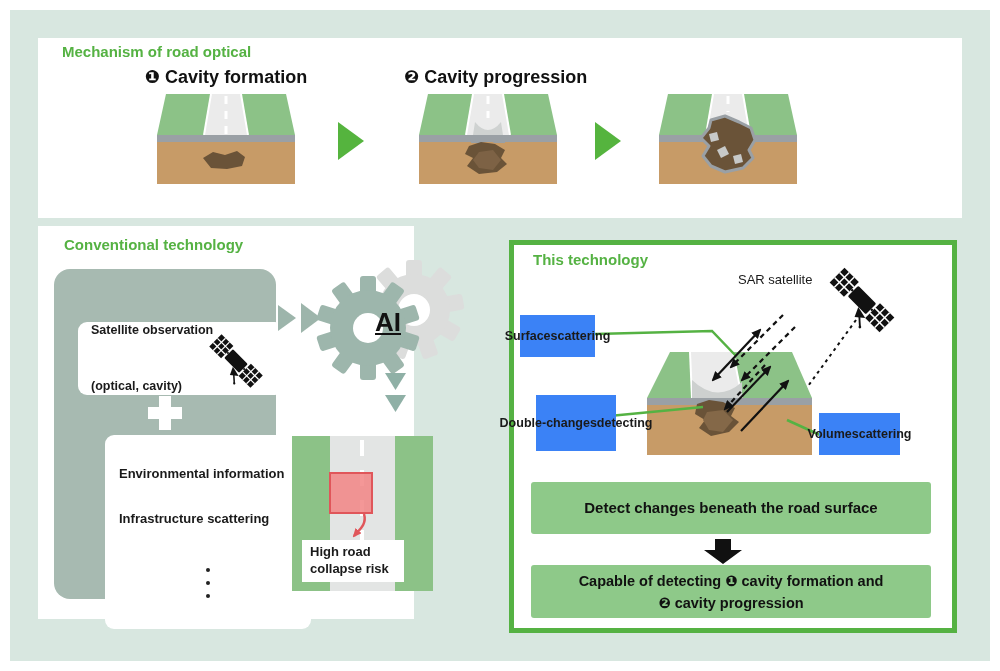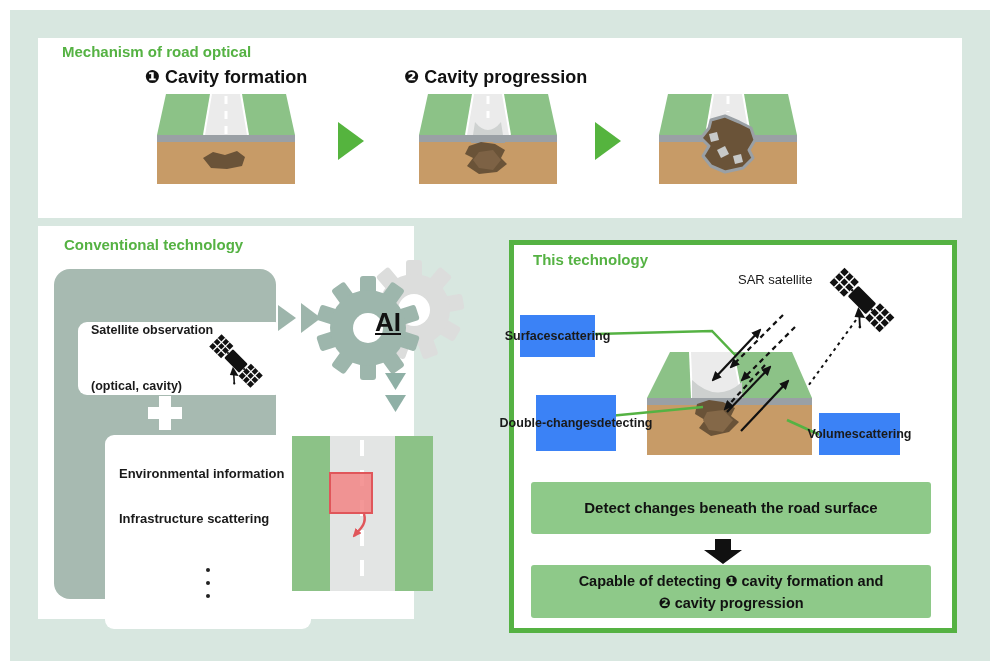--- a/index.html
+++ b/index.html
@@ -200,20 +200,24 @@
     </svg>
 
     <svg class="abs" style="left:254px;top:210px" width="141" height="155">
       <rect x="0" y="0" width="38" height="155" fill="#8cc287"></rect>
       <rect x="38" y="0" width="65" height="155" fill="#e3e5e4"></rect>
       <rect x="103" y="0" width="38" height="155" fill="#8cc287"></rect>
       <line x1="70" y1="4" x2="70" y2="151" stroke="#fff" stroke-width="4" stroke-dasharray="16 14"></line>
       <rect x="38" y="37" width="42" height="40" fill="#f28585" fill-opacity="0.85" stroke="#e0565a" stroke-width="2"></rect>
       <path d="M72,78 C75,88 68,93 62,100" fill="none" stroke="#e0565a" stroke-width="2.5" marker-end="url(#redhead)"></path>
     </svg>
+    <div class="risk-label">
+      <div>High road</div>
+      <div>collapse risk</div>
+    </div>
   </div>
 
   <div class="panel panel-right">
     <div class="sec-title" style="left:19px;top:6px;z-index:2">This technology</div>
     <div class="sar-label">SAR satellite</div>
 
     <svg class="overlay" width="438" height="383">
 
       <g>
         <use href="#sat-icon" transform="translate(348,55) rotate(-45) scale(0.75)"></use>

